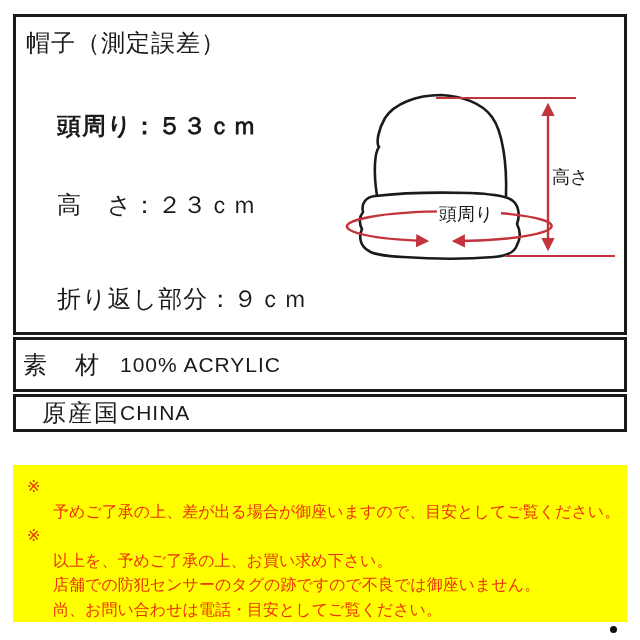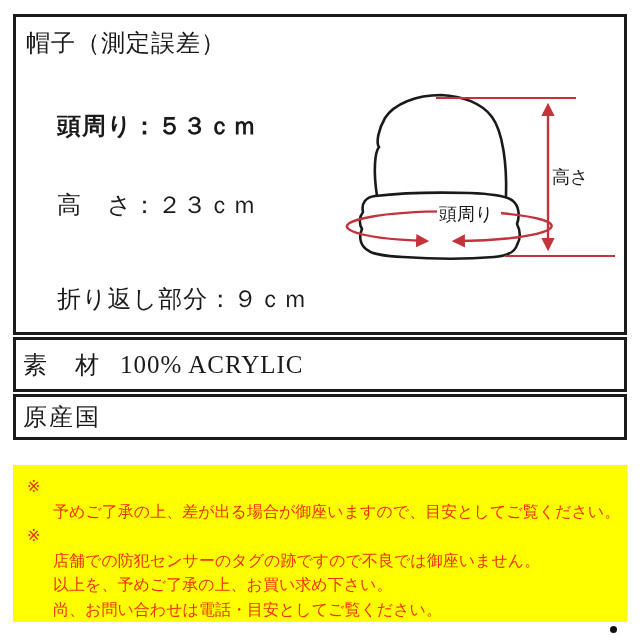--- a/index.html
+++ b/index.html
@@ -23,27 +23,27 @@
   }
   .measure-line{
     position:absolute;left:41px;font-size:24px;letter-spacing:1px;white-space:pre;
   }
   #measure-0{top:93px;font-weight:bold;}
   #measure-1{top:172px;}
   #measure-2{top:242px;margin-top:24px;}
   #hat-diagram{position:absolute;left:340px;top:85px;width:280px;height:180px;}
   .spec-row{display:flex;align-items:center;padding-left:7px;}
   #box-material{top:337px;height:55px;}
-  #box-origin{top:394px;height:46px;}
+  #box-origin{top:394px;height:38px;text-align:right;}
   .spec-label{
     width:97px;flex:0 0 97px;font-size:24px;letter-spacing:2px;white-space:pre;
   }
   .spec-value{
-    font-family:Liberation Serif, serif;
-    font-size:25px;letter-spacing:1px;white-space:pre;
+    font-family:Liberation Sans, sans-serif;
+    font-size:21px;letter-spacing:1px;white-space:pre;
   }
   #notice-box{
     position:absolute;left:13px;top:465px;width:614px;height:157px;
     background:var(--notice-bg);box-sizing:border-box;padding:10px 0 0 14px;
     color:var(--notice-text);
   }
   .notice-line{display:flex;font-size:16px;line-height:24.5px;white-space:pre;}
   .notice-marker{width:26px;flex:0 0 26px;}
   #corner-dot{
     position:absolute;left:610px;top:626px;width:7px;height:7px;border-radius:50%;
@@ -91,40 +91,41 @@
     <text x="552" y="183" font-size="18" fill="var(--ink)" font-family="&quot;Liberation Sans&quot;,&quot;DejaVu Sans&quot;,sans-serif">高さ</text>
   </svg>
 
   <div id="box-material" class="specbox spec-row">
     <span class="spec-label">素　材</span>
     <span class="spec-value">100% ACRYLIC</span>
   </div>
 
   <div id="box-origin" class="specbox spec-row">
     <span class="spec-label">原産国</span>
+    <span class="spec-value">CHINA</span>
   </div>
 
   <div id="notice-box">
     <div class="notice-line">
       <span class="notice-marker">※</span>
     </div>
     <div class="notice-line">
       <span class="notice-marker"></span>
       <span>予めご了承の上、差が出る場合が御座いますので、目安としてご覧ください。</span>
     </div>
     <div class="notice-line">
       <span class="notice-marker">※</span>
     </div>
     <div class="notice-line">
       <span class="notice-marker"></span>
-      <span>店舗での防犯センサーのタグの跡ですので不良では御座いません。</span>
+      <span>以上を、予めご了承の上、お買い求め下さい。</span>
     </div>
     <div class="notice-line">
       <span class="notice-marker"></span>
-      <span>以上を、予めご了承の上、お買い求め下さい。</span>
+      <span>店舗での防犯センサーのタグの跡ですので不良では御座いません。</span>
     </div>
     <div class="notice-line">
       <span class="notice-marker"></span>
       <span>尚、お問い合わせは電話・目安としてご覧ください。</span>
     </div>
   </div>
 
   <div id="corner-dot"></div>
 
 </div>

